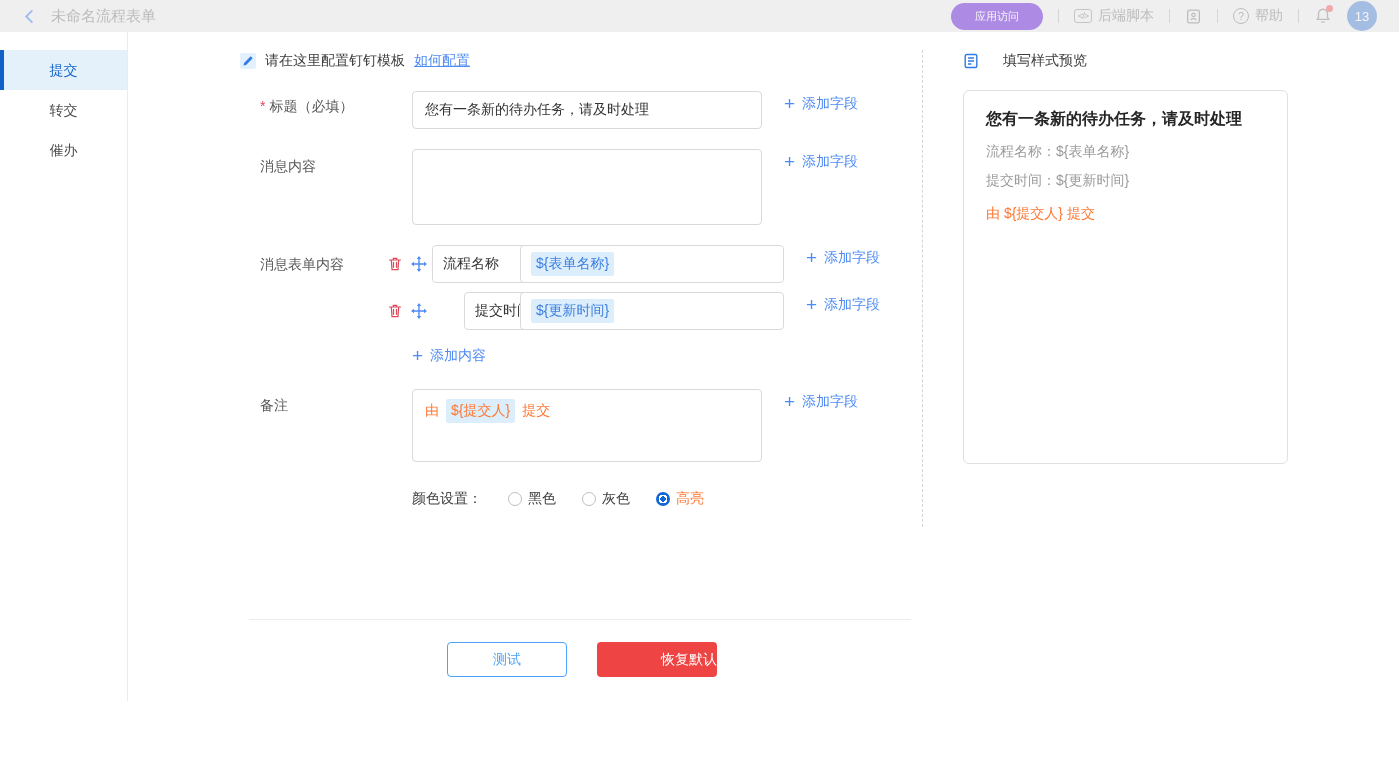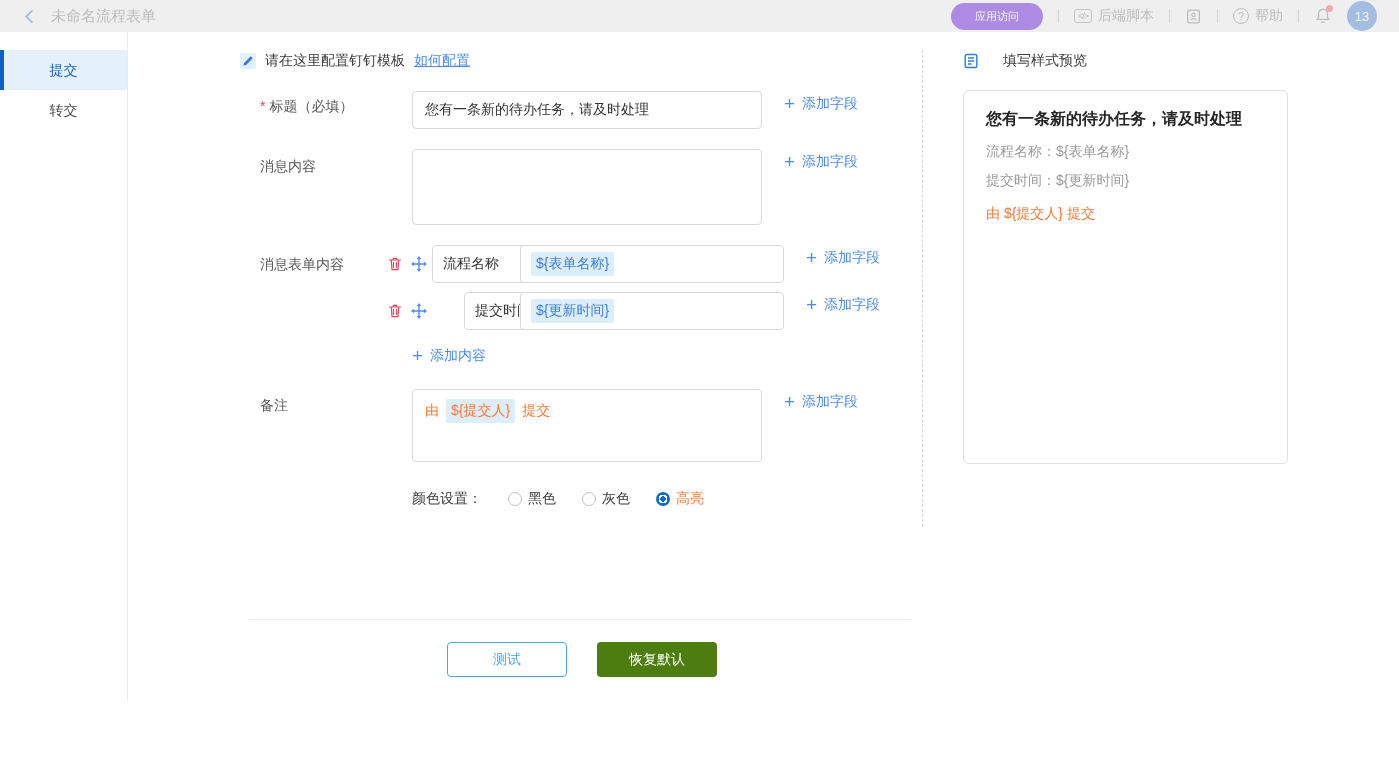--- a/index.html
+++ b/index.html
@@ -58,21 +58,21 @@
 
   .color-row { position:absolute; left:284px; top:458px; display:flex; align-items:center; font-size:14px; color:#3d3d3d; }
   .radio-opt { display:flex; align-items:center; gap:6px; margin-left:26px; cursor:pointer; }
   .radio-opt:first-of-type { margin-left:18px; }
   .radio { width:14px; height:14px; border-radius:50%; border:1px solid #bfbfbf; background:#fff; }
   .radio.checked { border:none; background:radial-gradient(circle,#1266d6 0 2.6px,#fff 2.7px 4.4px,#1266d6 4.5px 7px); }
   .radio-label.hl { color:#ff7733; }
 
   .bottom-divider { position:absolute; left:121px; top:587px; width:662px; height:1px; background:#ececec; }
   .test-btn { position:absolute; left:319px; top:610px; width:120px; height:35px; background:#fff; border:1px solid #4da3f7; border-radius:4px; color:#4da3f7; font-size:14px; cursor:pointer; }
-  .reset-btn { position:absolute; left:469px; top:610px; width:120px; height:35px; background:#4d7c0f; border:none; border-radius:4px; color:#fff; font-size:14px; cursor:pointer; }
+  .reset-btn { position:absolute; left:469px; top:610px; width:120px; height:35px; background:#ef4444; border:none; border-radius:4px; color:#fff; font-size:14px; cursor:pointer;text-align:right; }
 
   .dash-divider { position:absolute; left:794px; top:18px; height:477px; border-left:1px dashed #d4d4d4; }
 
   .preview-head { position:absolute; left:835px; top:20px; display:flex; align-items:center; gap:24px; font-size:14px; color:#3d3d3d; }
   .preview-card { position:absolute; left:835px; top:58px; width:325px; height:374px; border:1px solid #e0e0e0; border-radius:6px; background:#fff; padding:18px 22px; }
   .pc-title { font-size:16px; font-weight:bold; color:#262626; margin-bottom:13px; }
   .pc-line { font-size:14px; color:#9b9b9b; margin-bottom:11px; }
   .pc-footer { font-size:14px; color:#ff7733; margin-top:15px; }
 </style>
 </head>
@@ -122,20 +122,21 @@
       </div>
     </div>
   </div>
 
 
   <div class="dialog-body">
 
     <div class="sidebar">
       <div class="side-item active">提交</div>
       <div class="side-item">转交</div>
+      <div class="side-item">催办</div>
     </div>
 
     <div class="main">
 
       <div class="cfg-row">
         <span style="display:inline-flex;">
           <svg width="16" height="16" viewBox="0 0 16 16">
               <rect width="16" height="16" rx="2" fill="#e3f0fd"></rect>
               <path d="M3.5 12.5l.6-2.6 6.6-6.6 2 2-6.6 6.6-2.6.6z" fill="#2f7ae5"></path>
             </svg>

